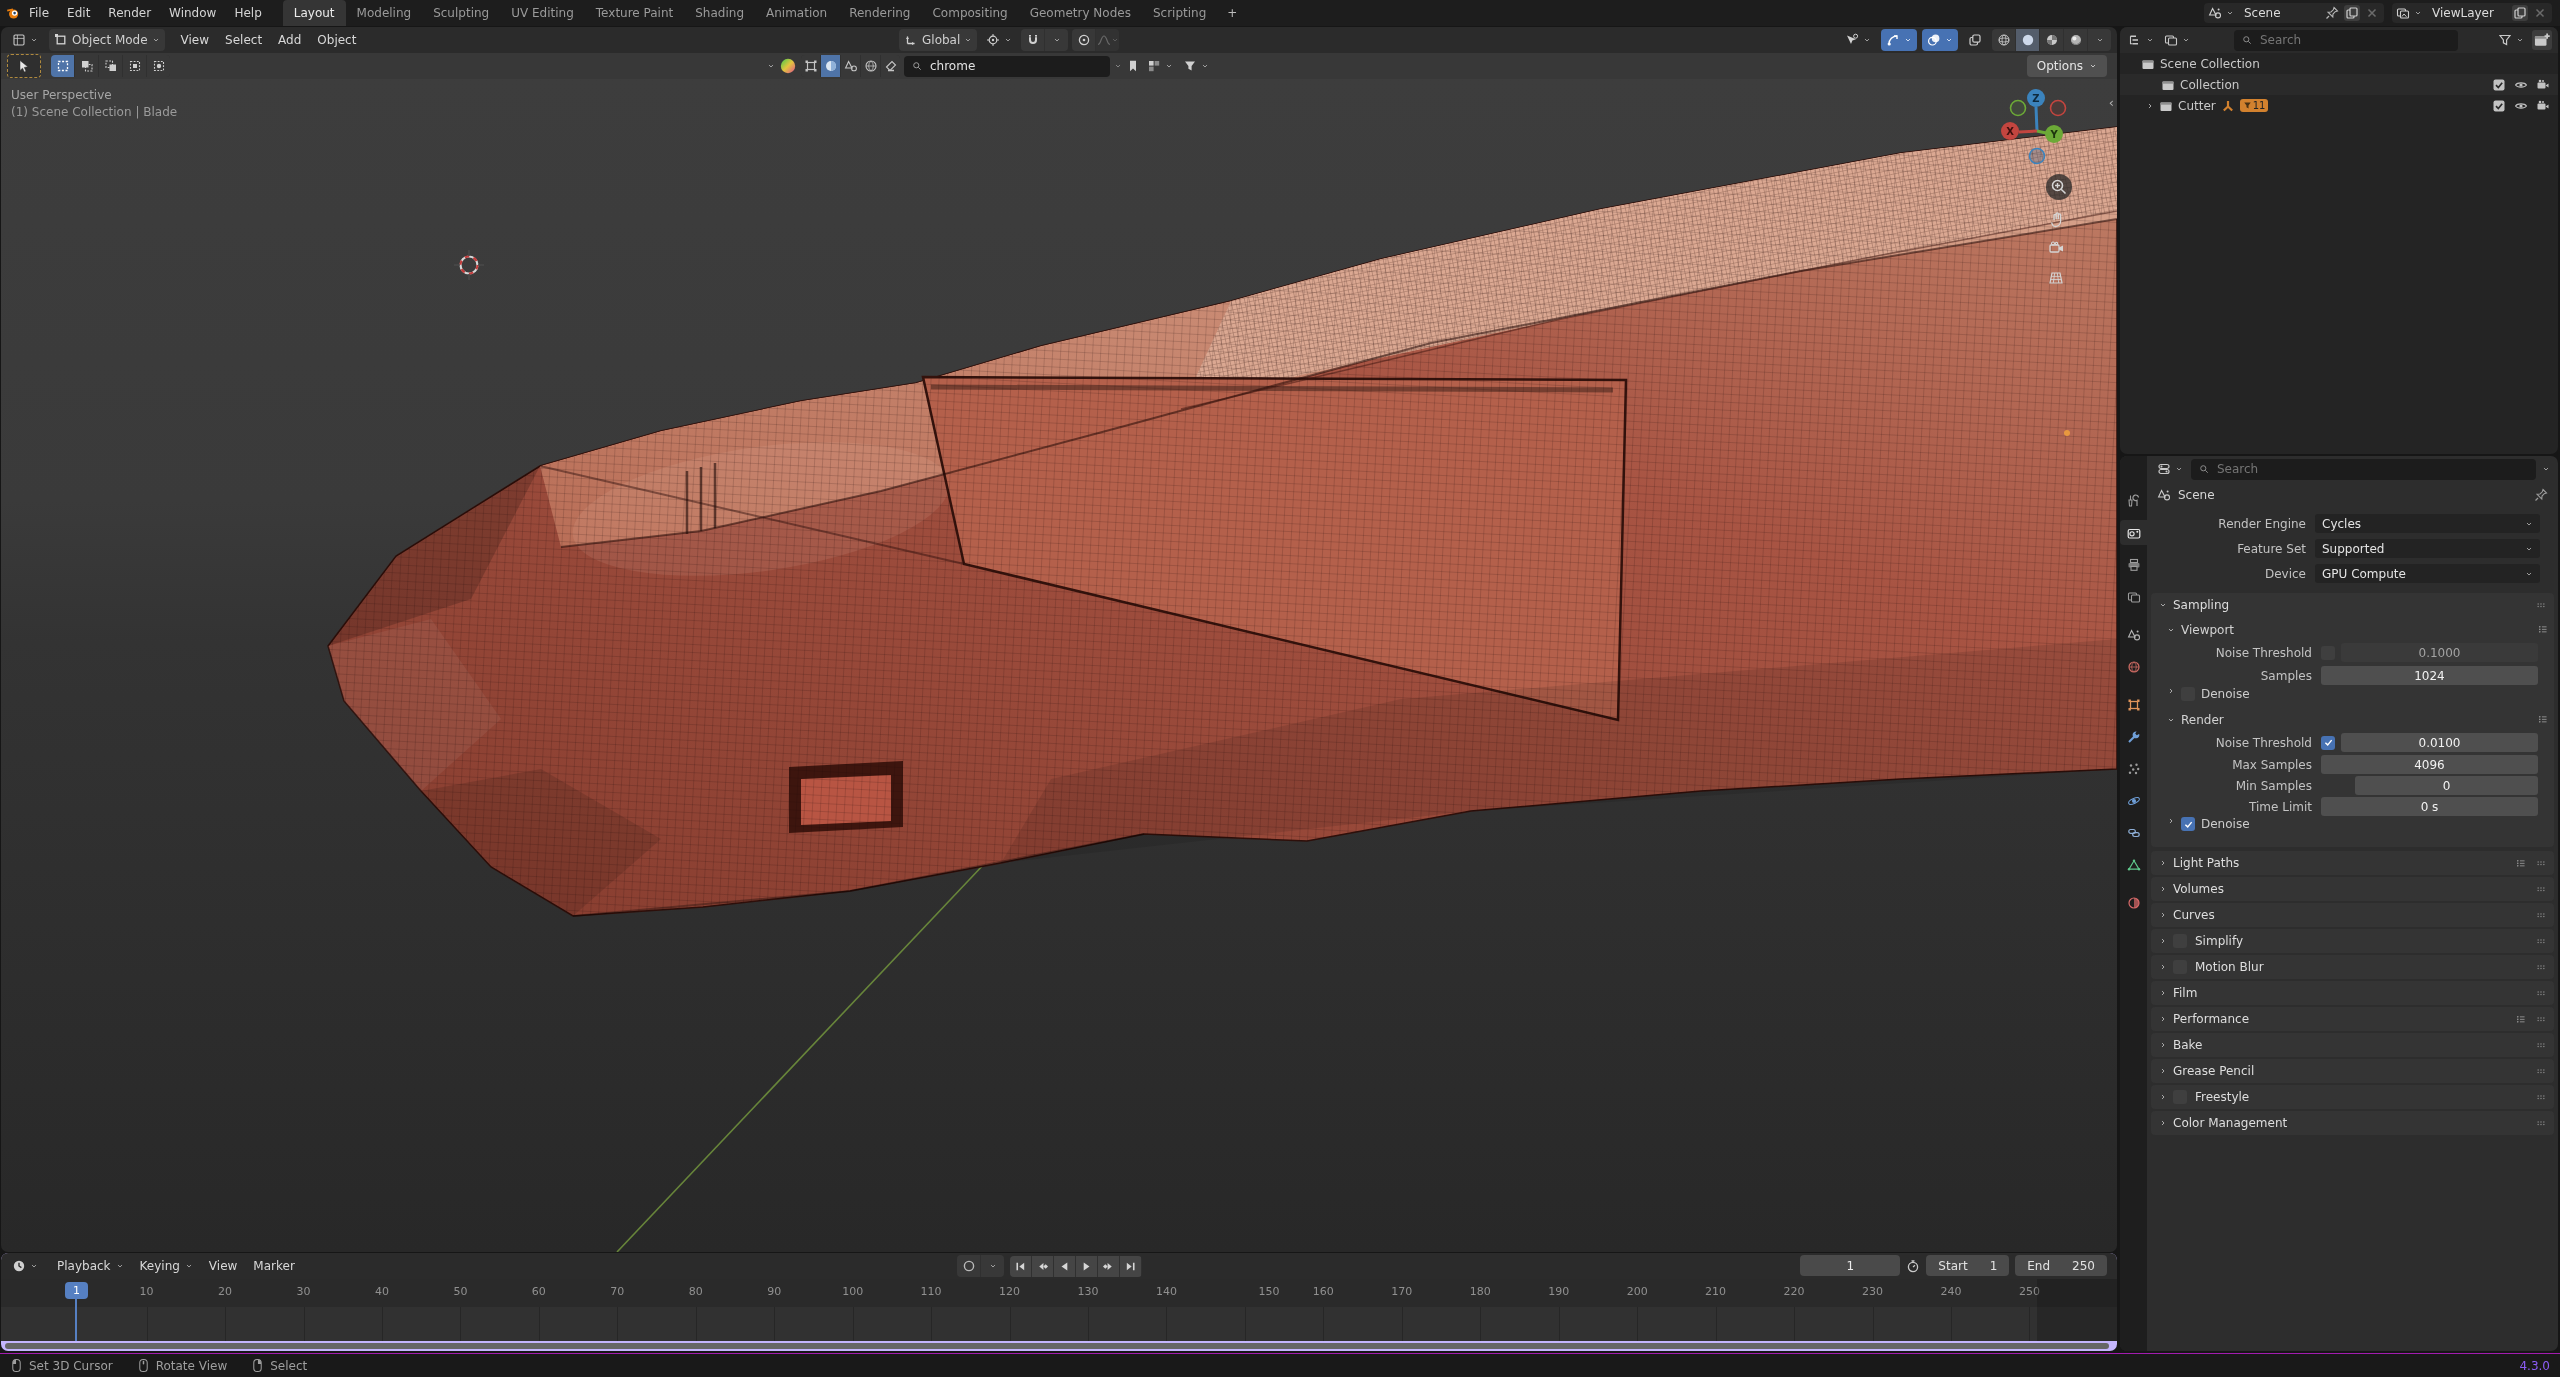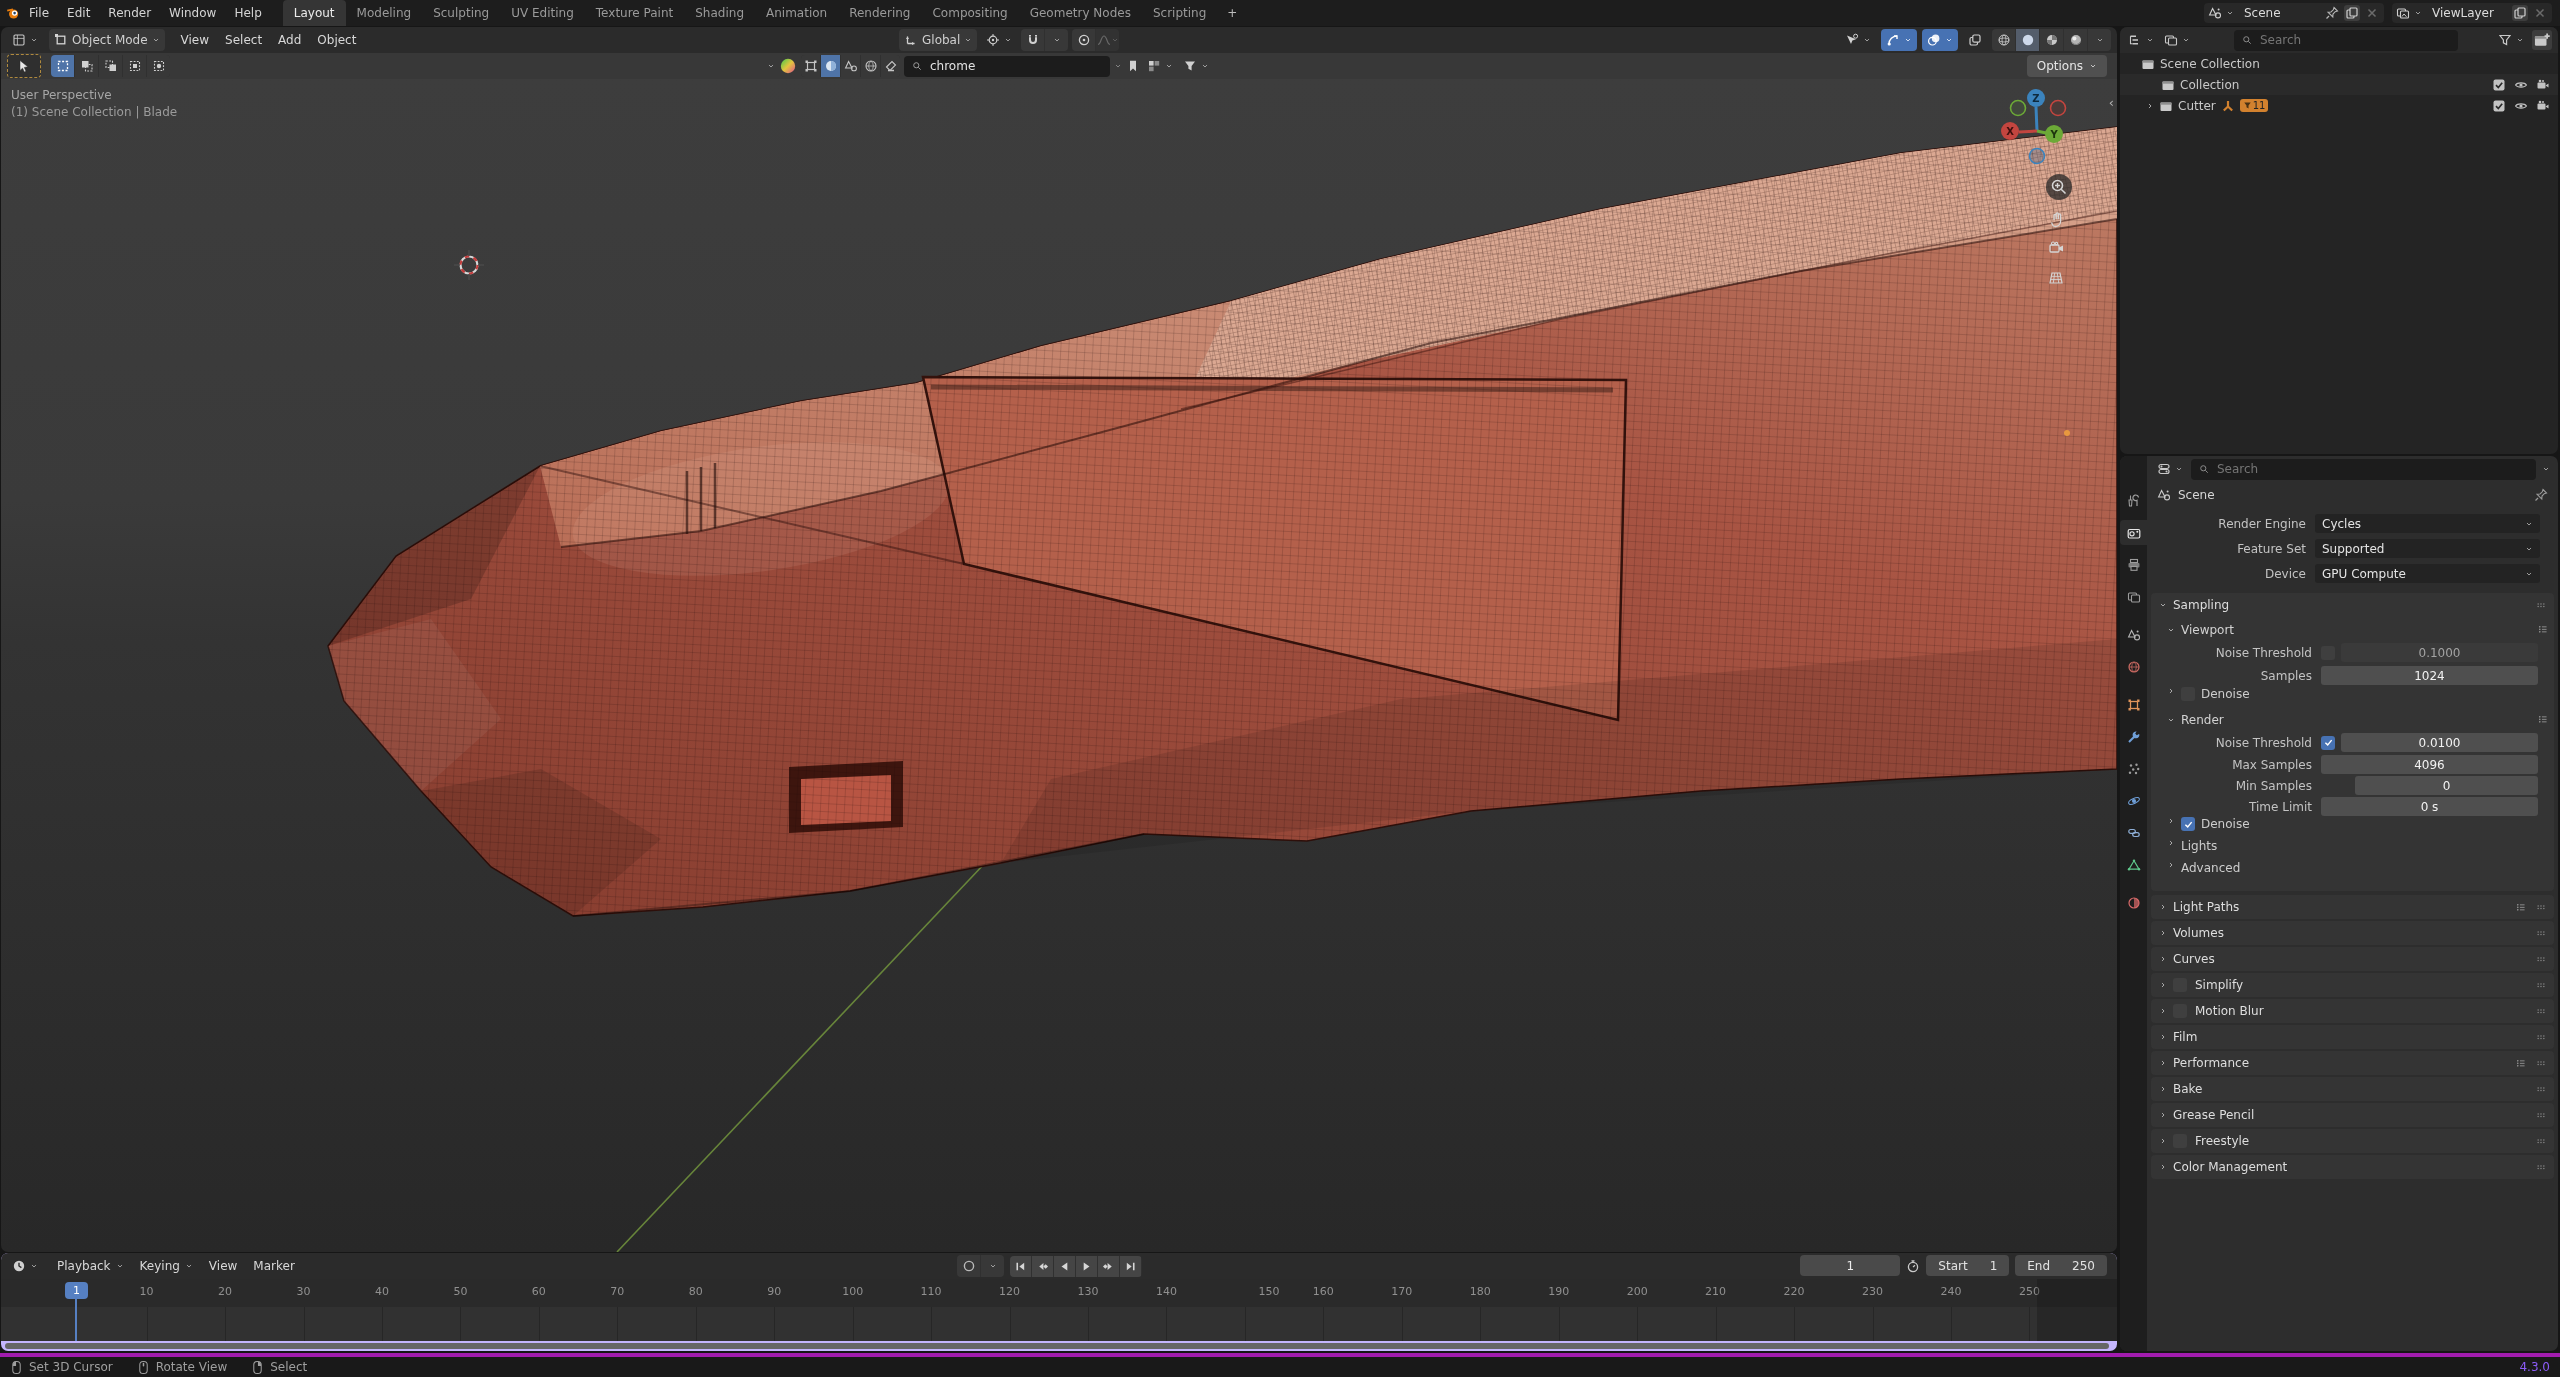--- a/index.html
+++ b/index.html
@@ -101,21 +101,21 @@
   .cb.checked{background:#4772b3}
   .panel{margin:2px 4px;background:#343434;border-radius:4px}
   .panel-h{height:24px;display:flex;align-items:center;gap:6px;padding:0 8px;color:#dedede}
   .panel-h .right{margin-left:auto;display:flex;gap:10px;align-items:center;color:#9a9a9a}
   .panel-body{padding:2px 6px 8px 2px}
   .subh{height:22px;display:flex;align-items:center;gap:6px;padding-left:14px;color:#d2d2d2}
   .subrow{height:22px;display:flex;align-items:flex-start;padding-left:26px;color:#cdcdcd}
   #engine-rows{padding:4px 8px 6px 0;display:flex;flex-direction:column;gap:2px}
 
   
-  #statusbar{left:0;top:1353px;width:2560px;height:24px;background:#191919;border-top:4px solid #a21caf;display:flex;align-items:center;padding:0 10px;box-sizing:border-box;color:#9f9f9f}
+  #statusbar{left:0;top:1353px;width:2560px;height:24px;background:#191919;border-top:1px solid #a21caf;display:flex;align-items:center;padding:0 10px;box-sizing:border-box;color:#9f9f9f}
   .hint{display:flex;align-items:center;gap:6px;margin-right:24px}
   #sb-version{margin-left:auto;color:#8b5cf6}
 </style>
 </head>
 <body>
 
 <div id="topbar" class="abs">
   <span class="icn">
     <svg viewBox="0 0 14 14">
         <path d="M1.2 4.6 L7 3.4" stroke="#e87d0d" stroke-width="1.6"></path>
@@ -1325,38 +1325,20 @@
                 <path d="M5.2 3.5 L8.8 7 L5.2 10.5" fill="none" stroke="#b5b5b5" stroke-width="1.6"></path>
               </svg>
             </span>
           <span class="cb checked" style="margin:0 6px">
               <svg viewBox="0 0 14 14" width="11" height="11">
                 <path d="M3 7.2 L6 10 L11 4" fill="none" stroke="#fff" stroke-width="1.8"></path>
               </svg>
             </span>
           <span>Denoise</span>
         </div>
-        <div id="sampling-extra-rows">
-            <div class="subrow" style="padding-left: 14px;">
-              <span class="icn xs">
-                <svg viewBox="0 0 14 14">
-                  <path d="M5.2 3.5 L8.8 7 L5.2 10.5" fill="none" stroke="#b5b5b5" stroke-width="1.6"></path>
-                </svg>
-              </span>
-              <span style="margin-left: 6px;">Lights</span>
-            </div>
-            <div class="subrow" style="padding-left: 14px;">
-              <span class="icn xs">
-                <svg viewBox="0 0 14 14">
-                  <path d="M5.2 3.5 L8.8 7 L5.2 10.5" fill="none" stroke="#b5b5b5" stroke-width="1.6"></path>
-                </svg>
-              </span>
-              <span style="margin-left: 6px;">Advanced</span>
-            </div>
-          </div>
       </div>
     </div>
 
     <div id="panel-list">
         <div class="panel">
           <div class="panel-h">
             <span class="icn xs">
               <svg viewBox="0 0 14 14">
                 <path d="M5.2 3.5 L8.8 7 L5.2 10.5" fill="none" stroke="#b5b5b5" stroke-width="1.6"></path>
               </svg>

